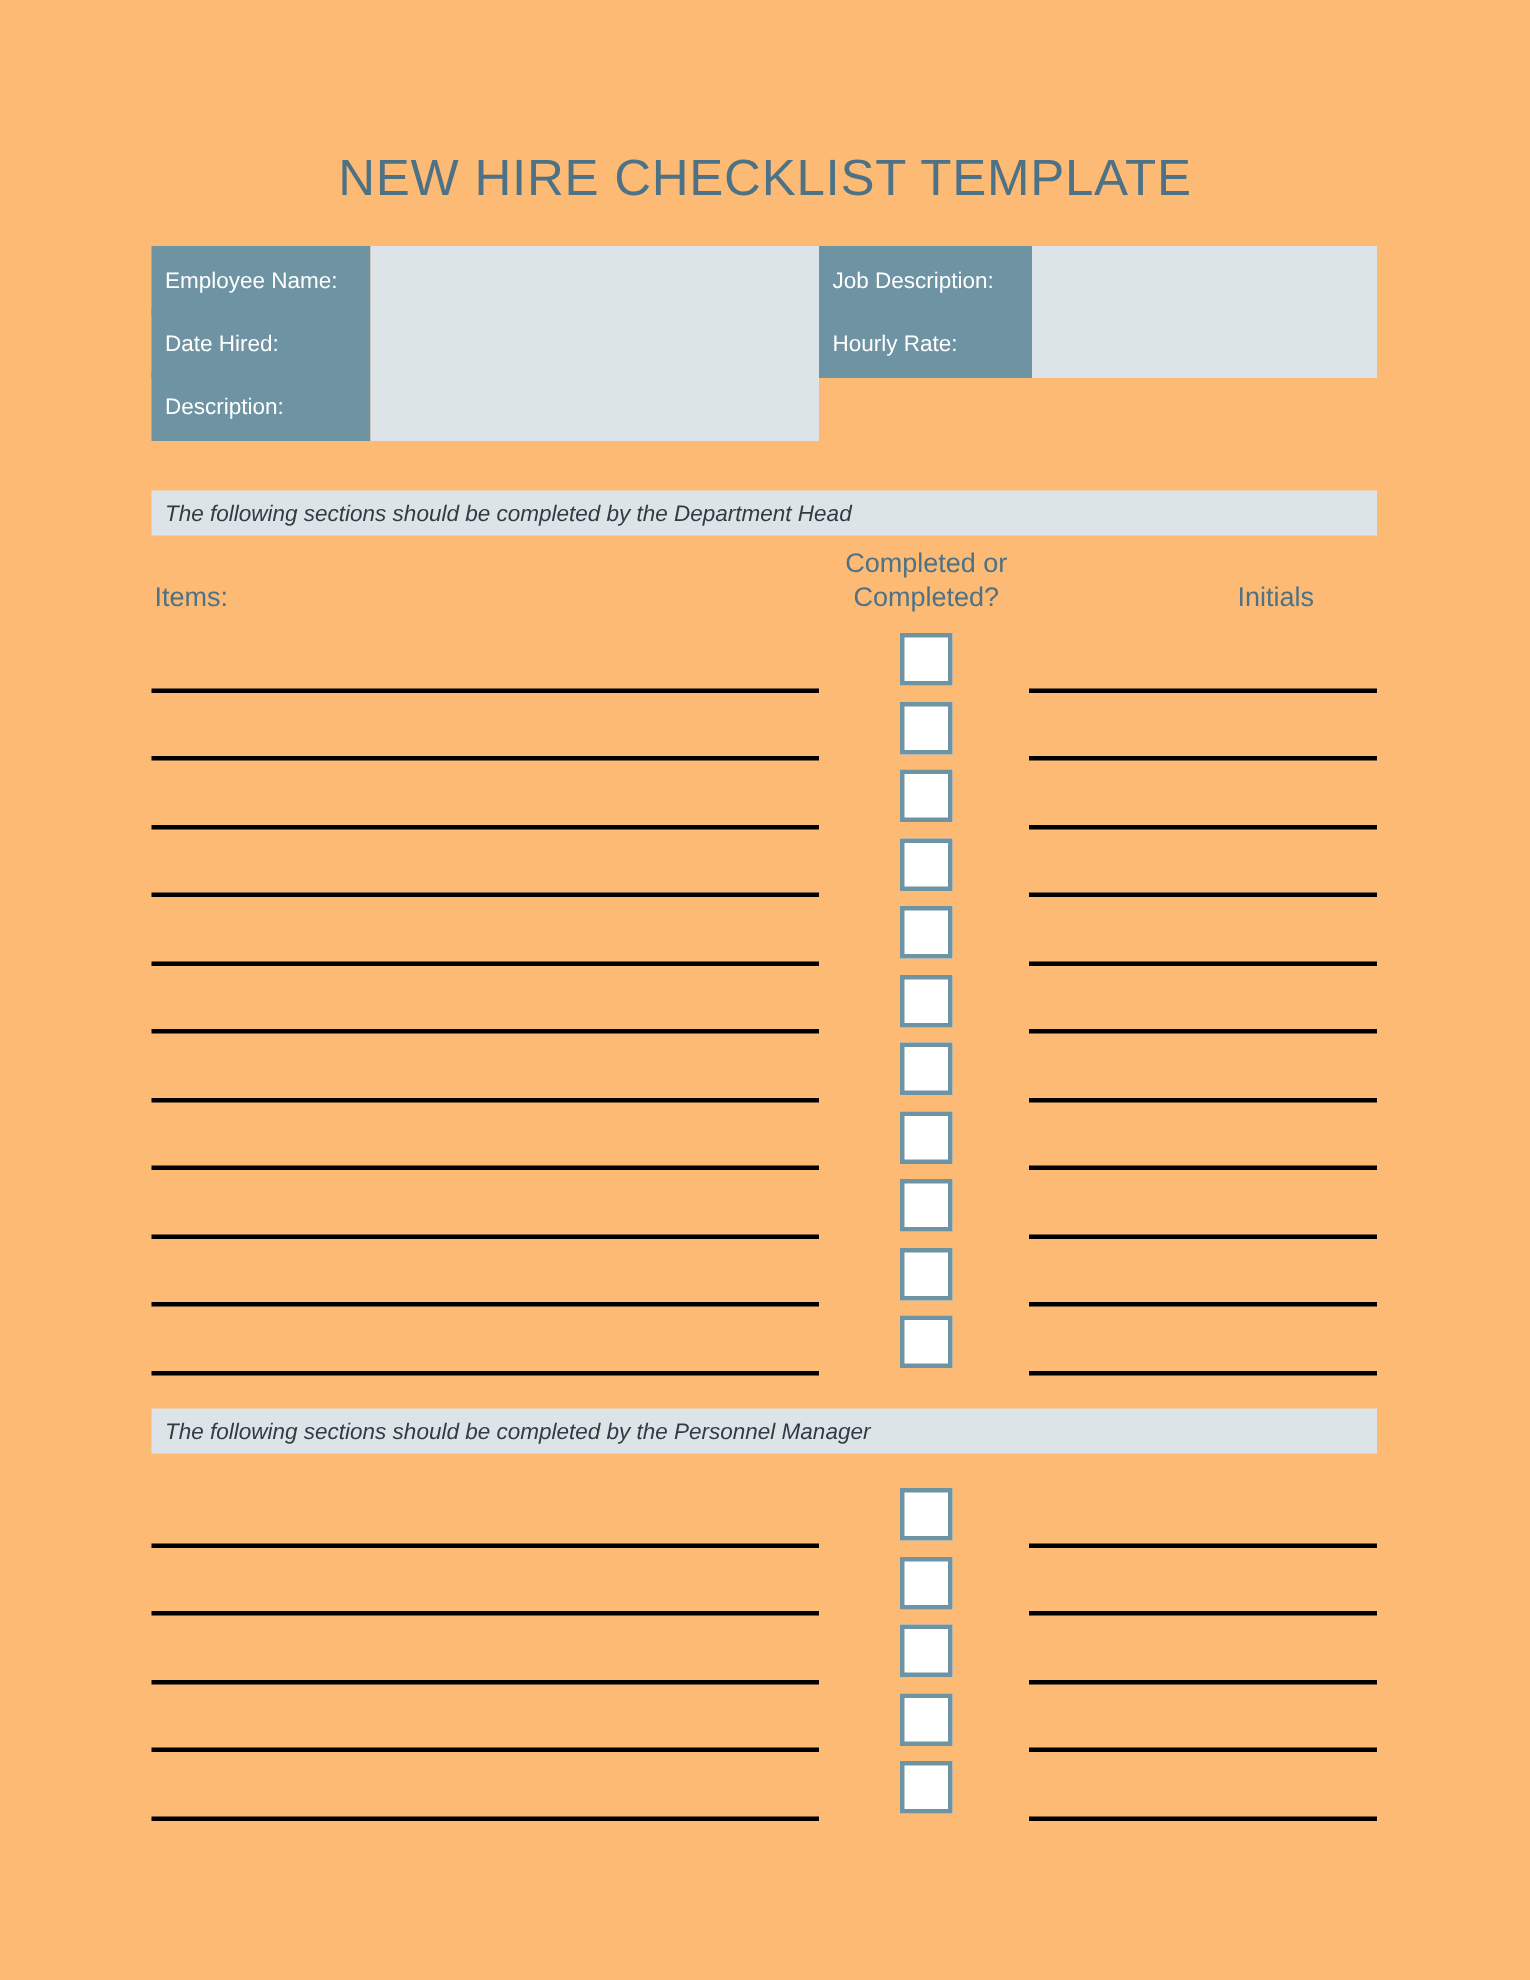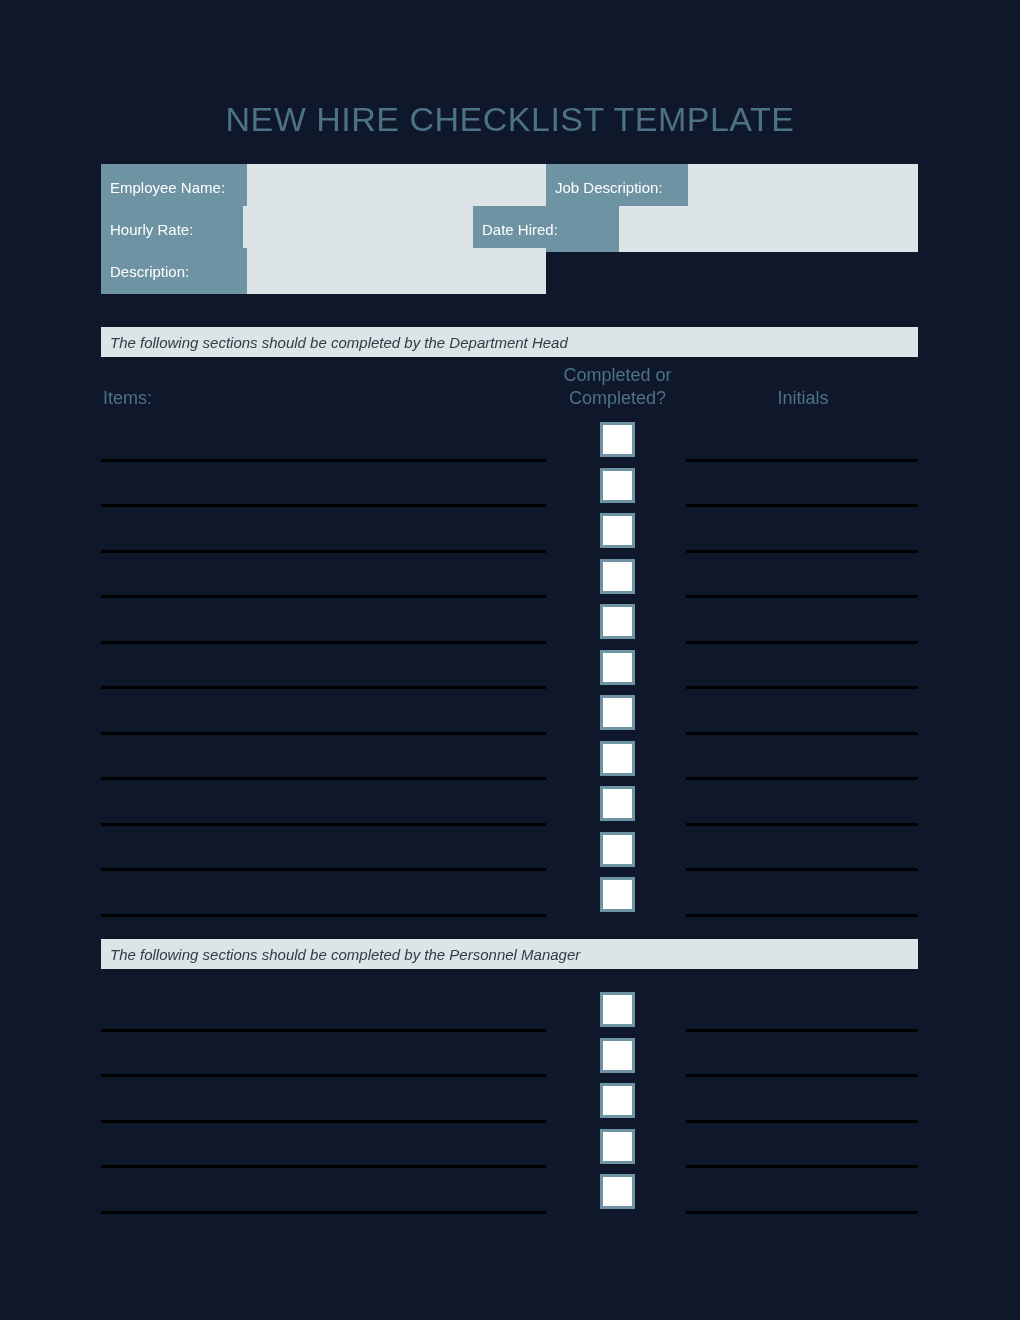--- a/index.html
+++ b/index.html
@@ -12,21 +12,21 @@
     height: 1320px;
     font-family: "Liberation Sans", sans-serif;
     color: #3f5a68;
     position: relative;
     overflow: hidden;
   }
 
   .page {
     position: absolute;
     inset: 0;
-    background: #0f172a;
+    background: #fdba74;
   }
 
   
   .doc-title {
     position: absolute;
     left: 0;
     top: 100px;
     width: 1020px;
     text-align: center;
     font-size: 34px;
@@ -113,21 +113,21 @@
     left: 540px;
     top: 364px;
     width: 155px;
     text-align: center;
     line-height: 23px;
   }
   #head-initials {
     left: 730px;
     top: 388px;
     width: 146px;
-    text-align: center;
+    text-align: right;
   }
 
   
   .section-rows {
     position: absolute;
     left: 0;
     width: 1020px;
   }
   #section-1 { top: 418px; }
   #section-2 { top: 988px; }
@@ -176,26 +176,26 @@
         <div class="info-label">Employee Name:</div>
         <div class="info-value"></div>
       </div>
       <div class="info-cell right">
         <div class="info-label">Job Description:</div>
         <div class="info-value"></div>
       </div>
     </div>
 
     <div class="info-row">
+      <div class="info-cell left">
+        <div class="info-label">Date Hired:</div>
+        <div class="info-value"></div>
+      </div>
       <div class="info-cell right">
         <div class="info-label">Hourly Rate:</div>
-        <div class="info-value"></div>
-      </div>
-      <div class="info-cell left">
-        <div class="info-label">Date Hired:</div>
         <div class="info-value"></div>
       </div>
     </div>
 
     <div class="info-row">
       <div class="info-cell left">
         <div class="info-label">Description:</div>
         <div class="info-value"></div>
       </div>
     </div>

